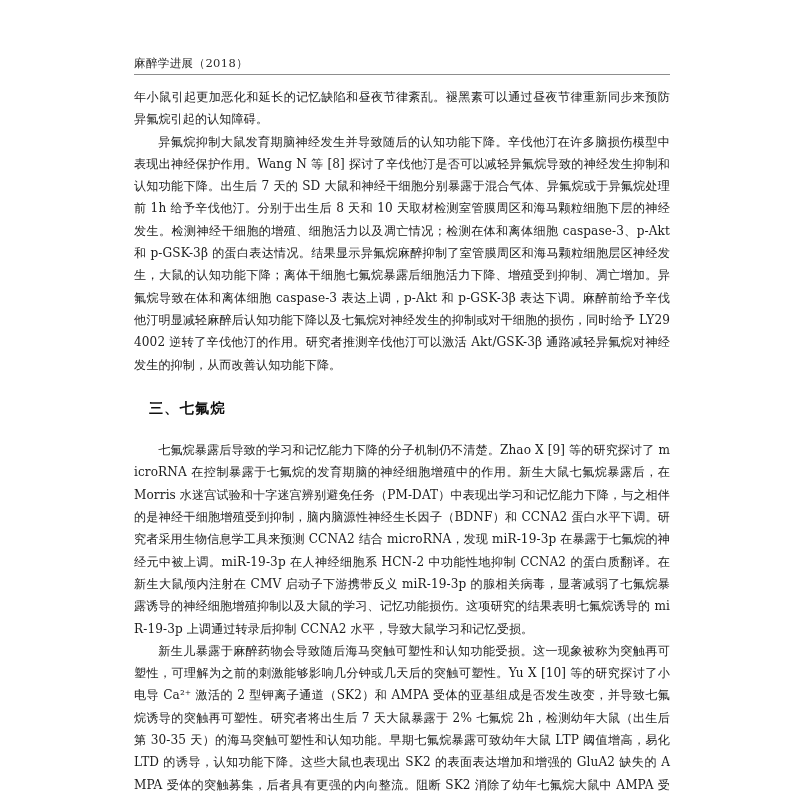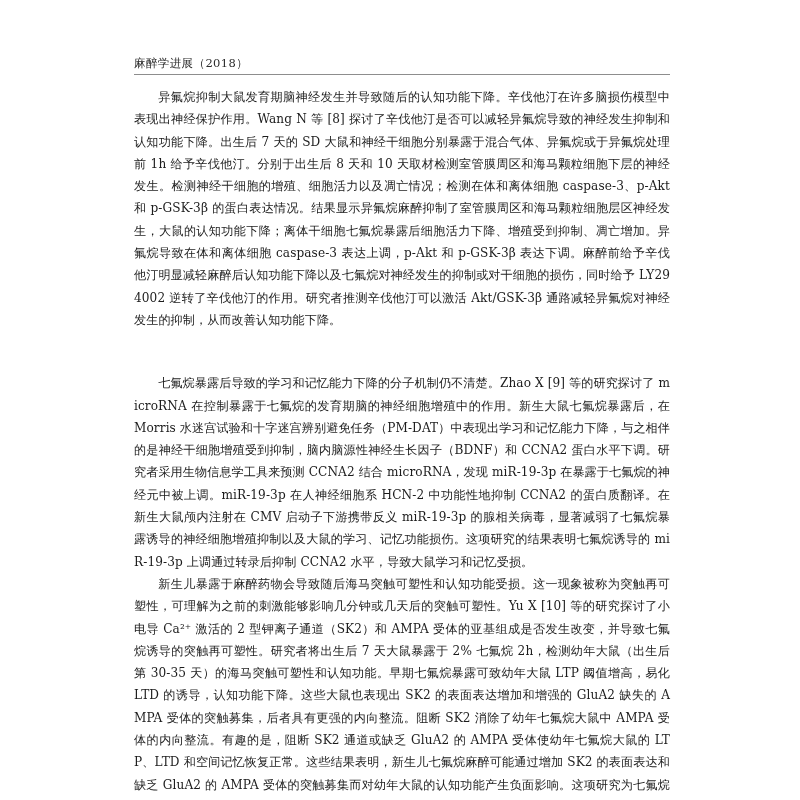--- a/index.html
+++ b/index.html
@@ -98,25 +98,27 @@
 
 <div class="page">
 
   <div class="header-zone">
     <div class="header-title">麻醉学进展（2018）</div>
     <div class="header-rule"></div>
   </div>
 
   <div class="content">
 
+    <p class="para no-indent">年小鼠引起更加恶化和延长的记忆缺陷和昼夜节律紊乱。褪黑素可以通过昼夜节律重新同步来预防异氟烷引起的认知障碍。</p>
 
     <p class="para">异氟烷抑制大鼠发育期脑神经发生并导致随后的认知功能下降。辛伐他汀在许多脑损伤模型中表现出神经保护作用。Wang N 等 [8] 探讨了辛伐他汀是否可以减轻异氟烷导致的神经发生抑制和认知功能下降。出生后 7 天的 SD 大鼠和神经干细胞分别暴露于混合气体、异氟烷或于异氟烷处理前 1h 给予辛伐他汀。分别于出生后 8 天和 10 天取材检测室管膜周区和海马颗粒细胞下层的神经发生。检测神经干细胞的增殖、细胞活力以及凋亡情况；检测在体和离体细胞 caspase-3、p-Akt 和 p-GSK-3β 的蛋白表达情况。结果显示异氟烷麻醉抑制了室管膜周区和海马颗粒细胞层区神经发生，大鼠的认知功能下降；离体干细胞七氟烷暴露后细胞活力下降、增殖受到抑制、凋亡增加。异氟烷导致在体和离体细胞 caspase-3 表达上调，p-Akt 和 p-GSK-3β 表达下调。麻醉前给予辛伐他汀明显减轻麻醉后认知功能下降以及七氟烷对神经发生的抑制或对干细胞的损伤，同时给予 LY294002 逆转了辛伐他汀的作用。研究者推测辛伐他汀可以激活 Akt/GSK-3β 通路减轻异氟烷对神经发生的抑制，从而改善认知功能下降。</p>
 
     <div class="gap-before-heading"></div>
 
+    <h2 class="section-heading">三、七氟烷</h2>
 
     <div class="gap-after-heading"></div>
 
     <p class="para">七氟烷暴露后导致的学习和记忆能力下降的分子机制仍不清楚。Zhao X [9] 等的研究探讨了 microRNA 在控制暴露于七氟烷的发育期脑的神经细胞增殖中的作用。新生大鼠七氟烷暴露后，在 Morris 水迷宫试验和十字迷宫辨别避免任务（PM-DAT）中表现出学习和记忆能力下降，与之相伴的是神经干细胞增殖受到抑制，脑内脑源性神经生长因子（BDNF）和 CCNA2 蛋白水平下调。研究者采用生物信息学工具来预测 CCNA2 结合 microRNA，发现 miR-19-3p 在暴露于七氟烷的神经元中被上调。miR-19-3p 在人神经细胞系 HCN-2 中功能性地抑制 CCNA2 的蛋白质翻译。在新生大鼠颅内注射在 CMV 启动子下游携带反义 miR-19-3p 的腺相关病毒，显著减弱了七氟烷暴露诱导的神经细胞增殖抑制以及大鼠的学习、记忆功能损伤。这项研究的结果表明七氟烷诱导的 miR-19-3p 上调通过转录后抑制 CCNA2 水平，导致大鼠学习和记忆受损。</p>
 
     <p class="para">新生儿暴露于麻醉药物会导致随后海马突触可塑性和认知功能受损。这一现象被称为突触再可塑性，可理解为之前的刺激能够影响几分钟或几天后的突触可塑性。Yu X [10] 等的研究探讨了小电导 Ca²⁺ 激活的 2 型钾离子通道（SK2）和 AMPA 受体的亚基组成是否发生改变，并导致七氟烷诱导的突触再可塑性。研究者将出生后 7 天大鼠暴露于 2% 七氟烷 2h，检测幼年大鼠（出生后第 30-35 天）的海马突触可塑性和认知功能。早期七氟烷暴露可致幼年大鼠 LTP 阈值增高，易化 LTD 的诱导，认知功能下降。这些大鼠也表现出 SK2 的表面表达增加和增强的 GluA2 缺失的 AMPA 受体的突触募集，后者具有更强的内向整流。阻断 SK2 消除了幼年七氟烷大鼠中 AMPA 受体的内向整流。有趣的是，阻断 SK2 通道或缺乏 GluA2 的 AMPA 受体使幼年七氟烷大鼠的 LTP、LTD 和空间记忆恢复正常。这些结果表明，新生儿七氟烷麻醉可能通过增加 SK2 的表面表达和缺乏 GluA2 的 AMPA 受体的突触募集而对幼年大鼠的认知功能产生负面影响。这项研究为七氟烷诱导的突触再可塑性提供了新的视角。</p>
 
   </div>
 
 

